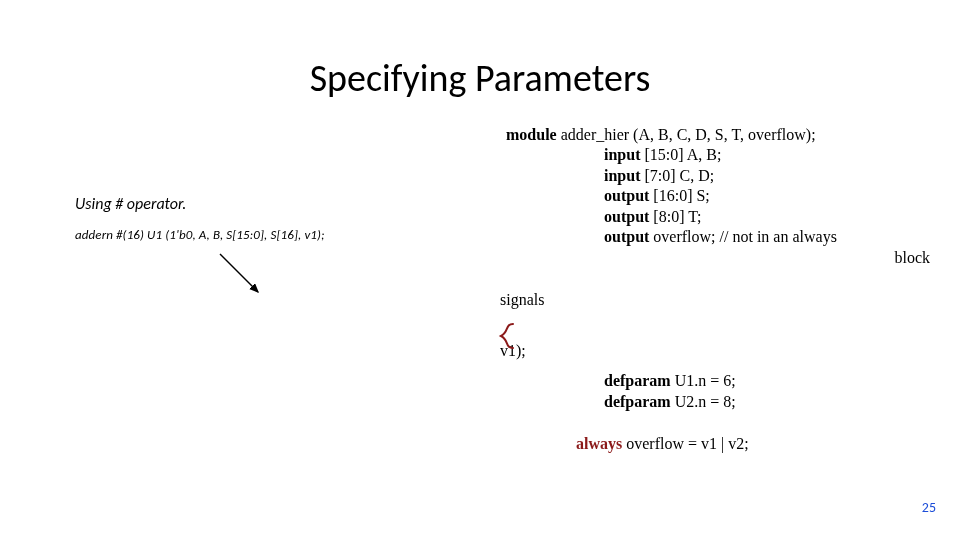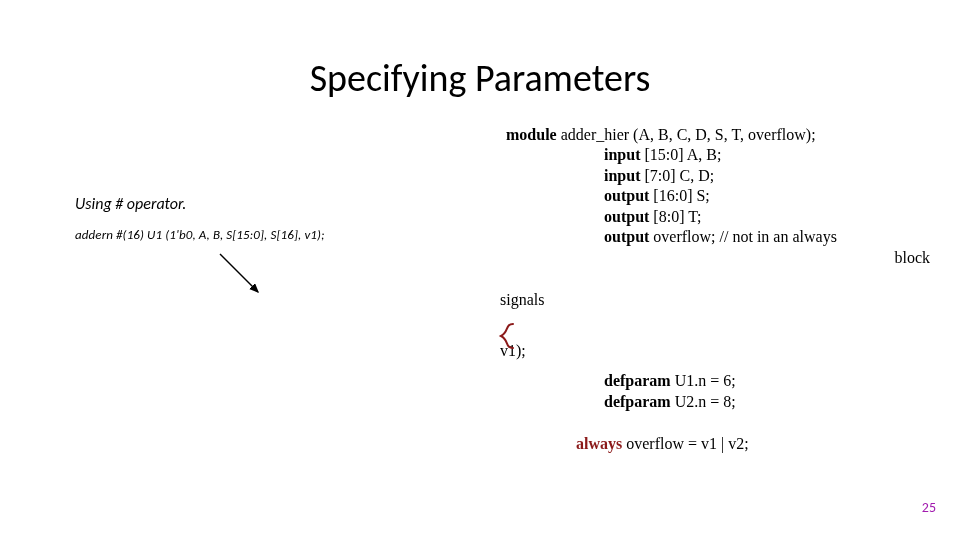--- a/index.html
+++ b/index.html
@@ -67,21 +67,21 @@
     .gap-s { height: 10px; }
     .gap-m { height: 22px; }
     .gap-l { height: 30px; }
     .dark-red { color: #8b1a1a; font-weight: bold; }
     .pagenum {
       position: absolute;
       right: 24px;
       bottom: 24px;
       font-family: "Segoe UI", Calibri, Arial, sans-serif;
       font-size: 14px;
-      color: #a21caf;
+      color: #1d4ed8;
     }
     .brace-svg {
       position: absolute;
       left: 497px;
       top: 322px;
       pointer-events: none;
     }
   </style>
 </head>
 <body>

